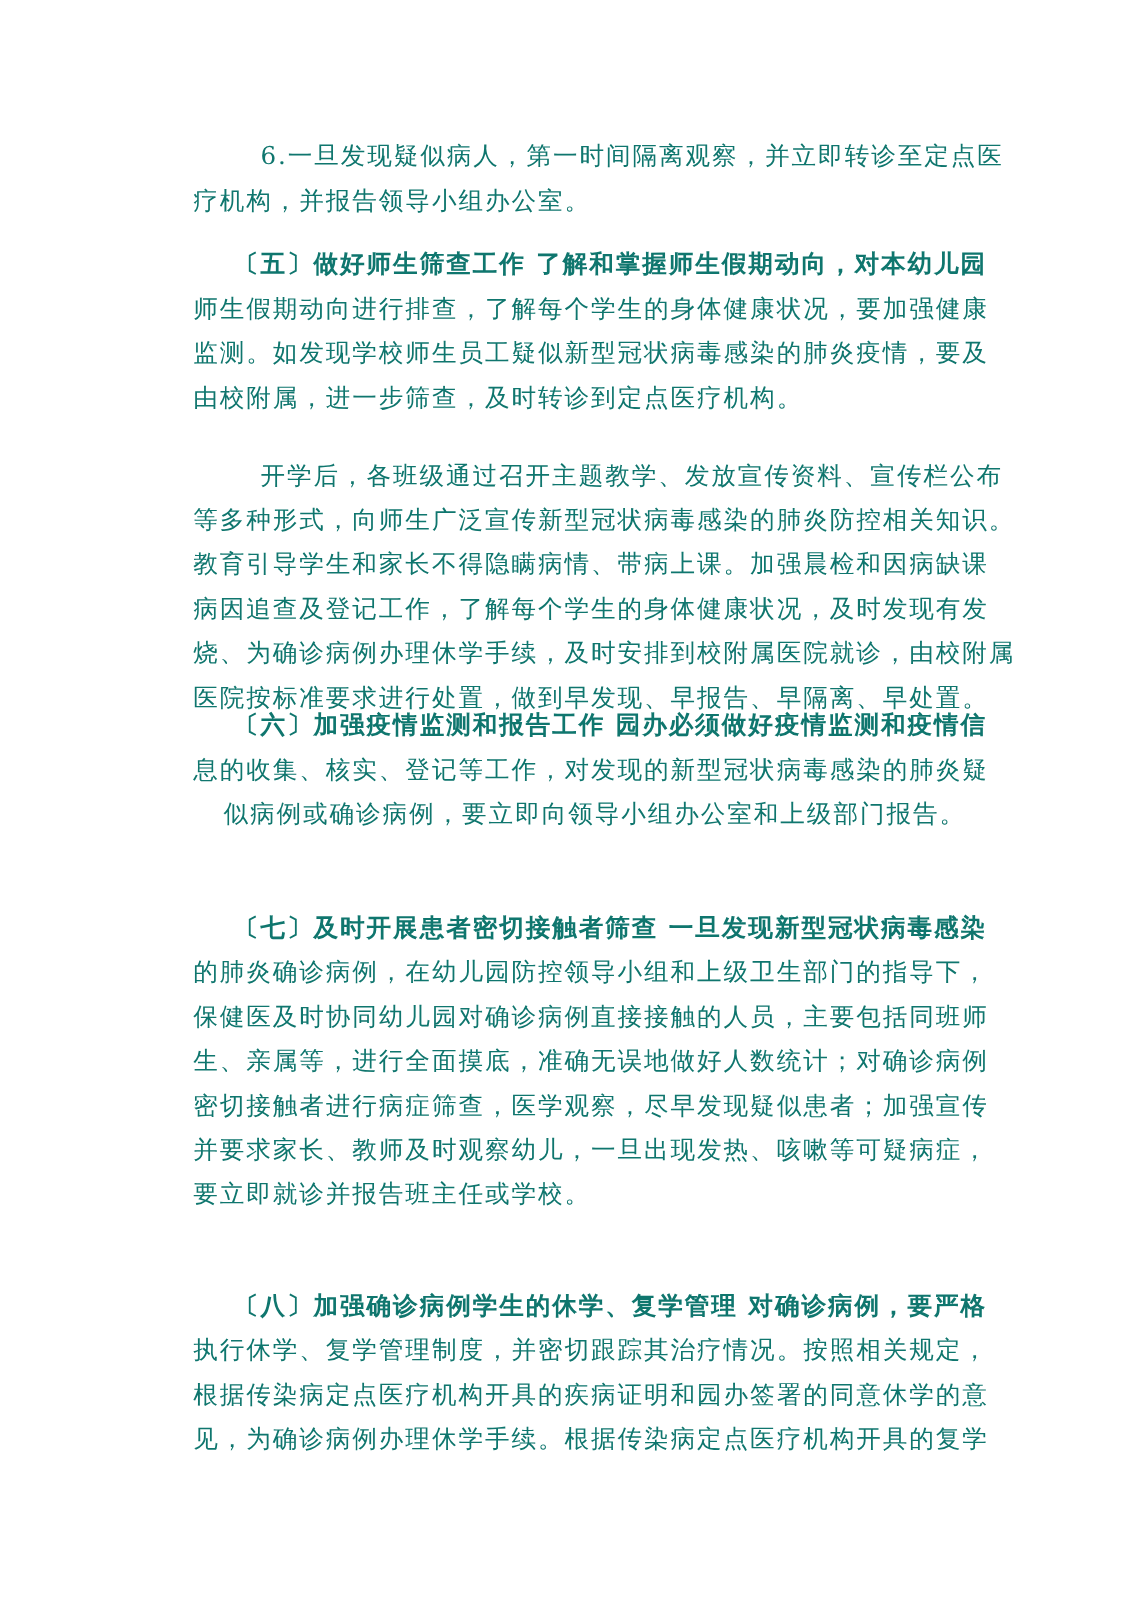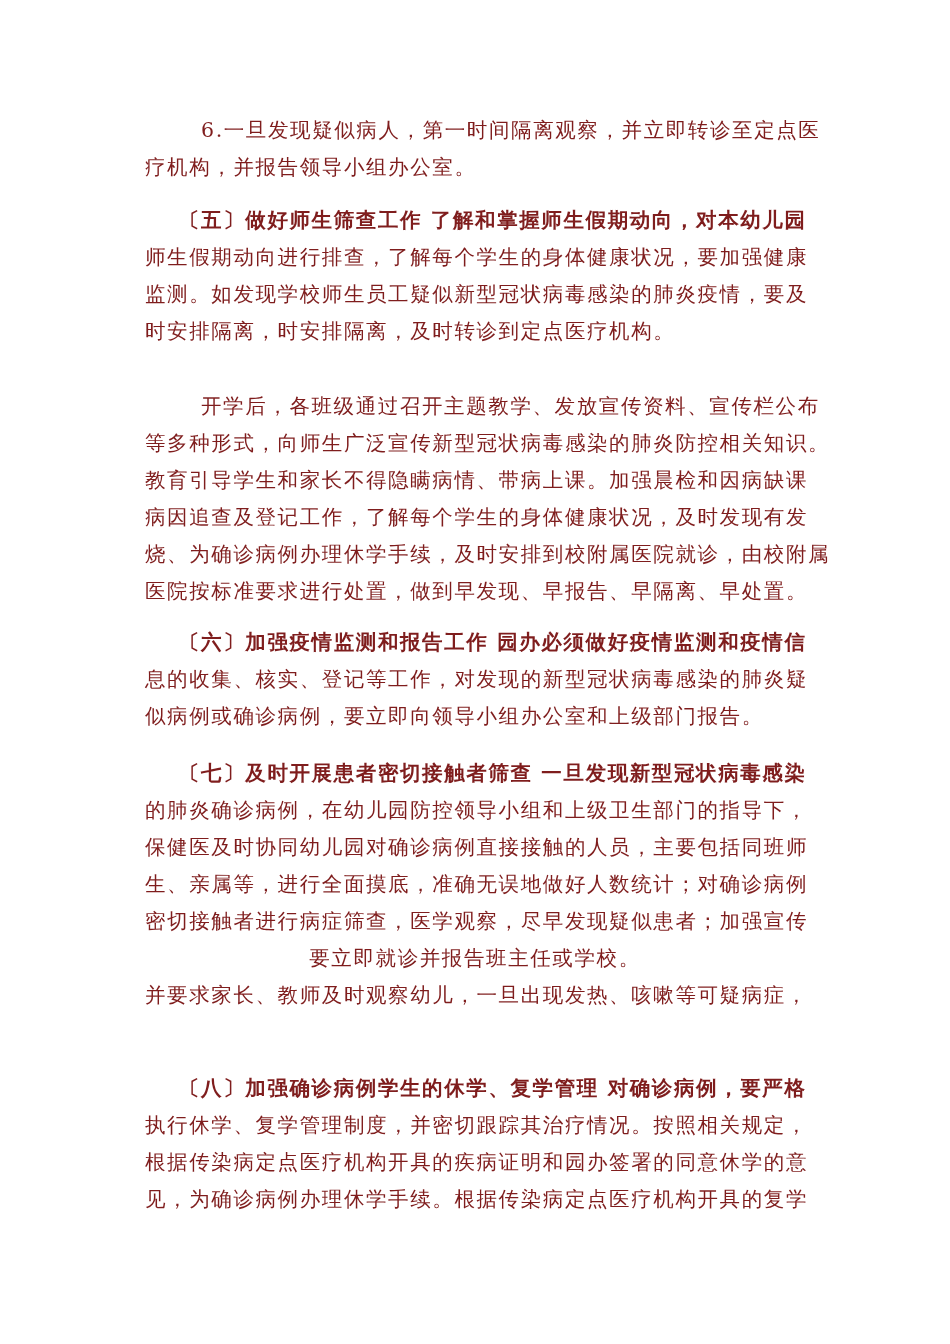--- a/index.html
+++ b/index.html
@@ -5,67 +5,68 @@
   html, body { margin: 0; padding: 0; background: #ffffff; }
   body { width: 950px; height: 1344px; position: relative; overflow: hidden; }
   .page { position: absolute; left: 0; top: 0; width: 950px; height: 1344px; background: #fff; }
   .para { position: absolute; left: 145px; width: 660px; margin: 0; }
   .line {
     display: block;
     height: 37px;
     line-height: 37px;
     font-family: "DejaVu Serif", "Liberation Serif", serif;
     font-size: 20.5px;
-    color: #7f1d1d;
+    color: #0f766e;
     white-space: nowrap;
     letter-spacing: 1.6px;
+    margin-left: 16px;
   }
   .indent { padding-left: 56px; }
   .indent-small { padding-left: 34px; font-weight: bold; }
 </style>
 </head>
 <body>
 
 <div class="page">
 
   <div class="para" style="top:112px;">
     <span class="line indent">6.一旦发现疑似病人，第一时间隔离观察，并立即转诊至定点医</span>
     <span class="line">疗机构，并报告领导小组办公室。</span>
   </div>
 
   <div class="para" style="top:202px;">
     <span class="line indent-small">〔五〕做好师生筛查工作 了解和掌握师生假期动向，对本幼儿园</span>
     <span class="line">师生假期动向进行排查，了解每个学生的身体健康状况，要加强健康</span>
     <span class="line">监测。如发现学校师生员工疑似新型冠状病毒感染的肺炎疫情，要及</span>
-    <span class="line">时安排隔离，时安排隔离，及时转诊到定点医疗机构。</span>
+    <span class="line">由校附属，进一步筛查，及时转诊到定点医疗机构。</span>
   </div>
 
-  <div class="para" style="top:388px;">
+  <div class="para" style="top:378px;">
     <span class="line indent">开学后，各班级通过召开主题教学、发放宣传资料、宣传栏公布</span>
     <span class="line">等多种形式，向师生广泛宣传新型冠状病毒感染的肺炎防控相关知识。</span>
     <span class="line">教育引导学生和家长不得隐瞒病情、带病上课。加强晨检和因病缺课</span>
     <span class="line">病因追查及登记工作，了解每个学生的身体健康状况，及时发现有发</span>
     <span class="line">烧、为确诊病例办理休学手续，及时安排到校附属医院就诊，由校附属</span>
     <span class="line">医院按标准要求进行处置，做到早发现、早报告、早隔离、早处置。</span>
   </div>
 
-  <div class="para" style="top:624px;">
+  <div class="para" style="top:586px;text-align:right;">
     <span class="line indent-small">〔六〕加强疫情监测和报告工作 园办必须做好疫情监测和疫情信</span>
     <span class="line">息的收集、核实、登记等工作，对发现的新型冠状病毒感染的肺炎疑</span>
     <span class="line">似病例或确诊病例，要立即向领导小组办公室和上级部门报告。</span>
   </div>
 
-  <div class="para" style="top:755px;text-align:center;">
+  <div class="para" style="top:755px;">
     <span class="line indent-small">〔七〕及时开展患者密切接触者筛查 一旦发现新型冠状病毒感染</span>
     <span class="line">的肺炎确诊病例，在幼儿园防控领导小组和上级卫生部门的指导下，</span>
     <span class="line">保健医及时协同幼儿园对确诊病例直接接触的人员，主要包括同班师</span>
     <span class="line">生、亲属等，进行全面摸底，准确无误地做好人数统计；对确诊病例</span>
     <span class="line">密切接触者进行病症筛查，医学观察，尽早发现疑似患者；加强宣传</span>
+    <span class="line">并要求家长、教师及时观察幼儿，一旦出现发热、咳嗽等可疑病症，</span>
     <span class="line">要立即就诊并报告班主任或学校。</span>
-    <span class="line">并要求家长、教师及时观察幼儿，一旦出现发热、咳嗽等可疑病症，</span>
   </div>
 
   <div class="para" style="top:1070px;">
     <span class="line indent-small">〔八〕加强确诊病例学生的休学、复学管理 对确诊病例，要严格</span>
     <span class="line">执行休学、复学管理制度，并密切跟踪其治疗情况。按照相关规定，</span>
     <span class="line">根据传染病定点医疗机构开具的疾病证明和园办签署的同意休学的意</span>
     <span class="line">见，为确诊病例办理休学手续。根据传染病定点医疗机构开具的复学</span>
   </div>
 
 </div>

